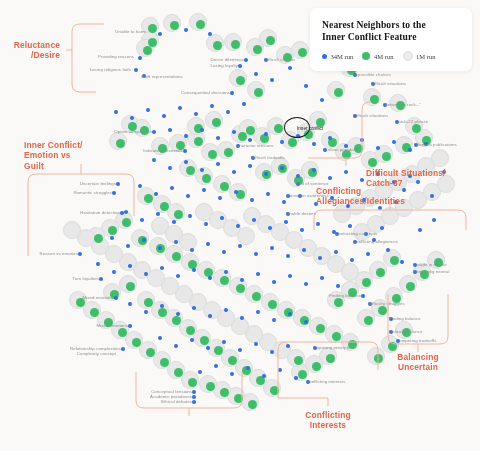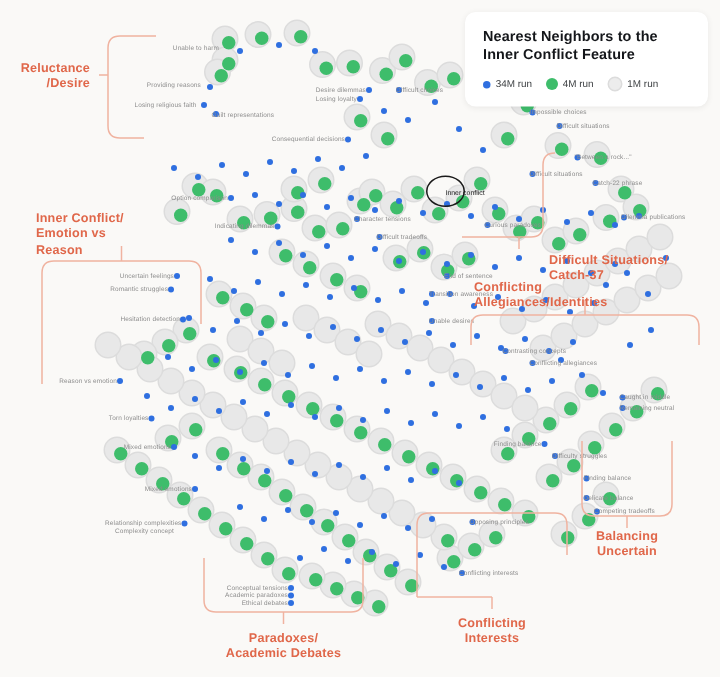--- a/index.html
+++ b/index.html
@@ -68,20 +68,21 @@
   
   #legend{
     position:absolute;
     left:310px;top:8px;
     width:162px;
     background:#ffffff;
     border-radius:7px;
     padding:11px 12px 10px 12px;
     box-sizing:border-box;
     box-shadow:0 1px 4px rgba(0,0,0,.07);
+    font-family:Liberation Serif, serif;
   }
   #legend .title{
     font-size:9.6px;
     font-weight:bold;
     color:#14161a;
     line-height:12px;
     letter-spacing:.1px;
     white-space:pre-line;
     margin-bottom:8px;
   }
@@ -630,21 +631,21 @@
 /Desire</span>
 
   <div class="brk" style="left:26px;top:172px;">
     <svg width="110" height="84" viewBox="0 0 110 84">
       <path d="M2 84 V10 Q2 2 10 2 H100 Q108 2 108 10 V44"></path>
       <path d="M55 2 V-8"></path>
     </svg>
   </div>
   <span class="cap l" style="left:24px;top:140px;">Inner Conflict/
 Emotion vs
-Reason</span>
+Guilt</span>
 
   <div class="brk" style="left:306px;top:100px;">
     <svg width="66" height="66" viewBox="0 0 66 66">
       <path d="M64 2 Q56 2 56 10 V50 Q56 58 48 58 H2"></path>
       <path d="M40 58 V66"></path>
     </svg>
   </div>
   <span class="cap l" style="left:366px;top:168px;">Difficult Situations/
 Catch-37</span>
 
@@ -675,22 +676,20 @@
   </div>
   <span class="cap c" style="left:328px;top:410px;">Conflicting
 Interests</span>
 
   <div class="brk" style="left:134px;top:370px;">
     <svg width="110" height="42" viewBox="0 0 110 42">
       <path d="M2 2 V30 Q2 38 10 38 H100 Q108 38 108 30 V2"></path>
       <path d="M55 38 V46"></path>
     </svg>
   </div>
-  <span class="cap c" style="left:189px;top:420px;">Paradoxes/
-Academic Debates</span>
 
   <div id="legend">
     <div class="title">Nearest Neighbors to the
 Inner Conflict Feature</div>
     <div class="keys" id="legend-keys">
         <div class="key">
           <span class="swatch" style="width: 5px; height: 5px; background: rgb(47, 111, 224);"></span>
           <span class="kl">34M run</span>
         </div>
         <div class="key">

